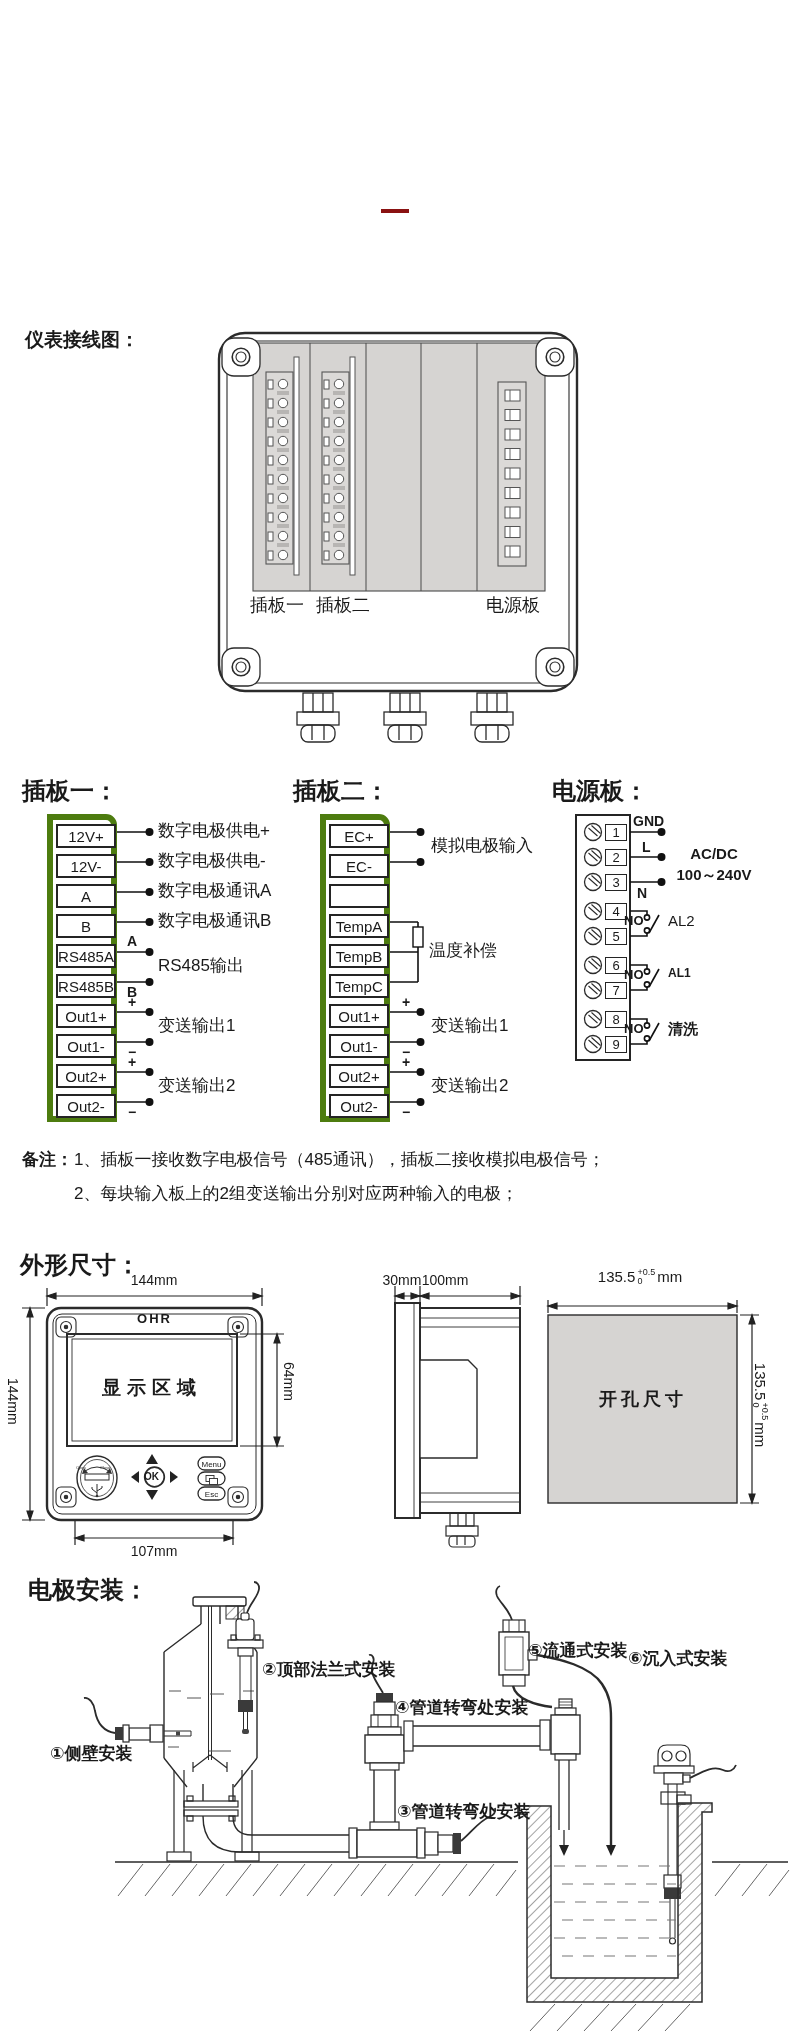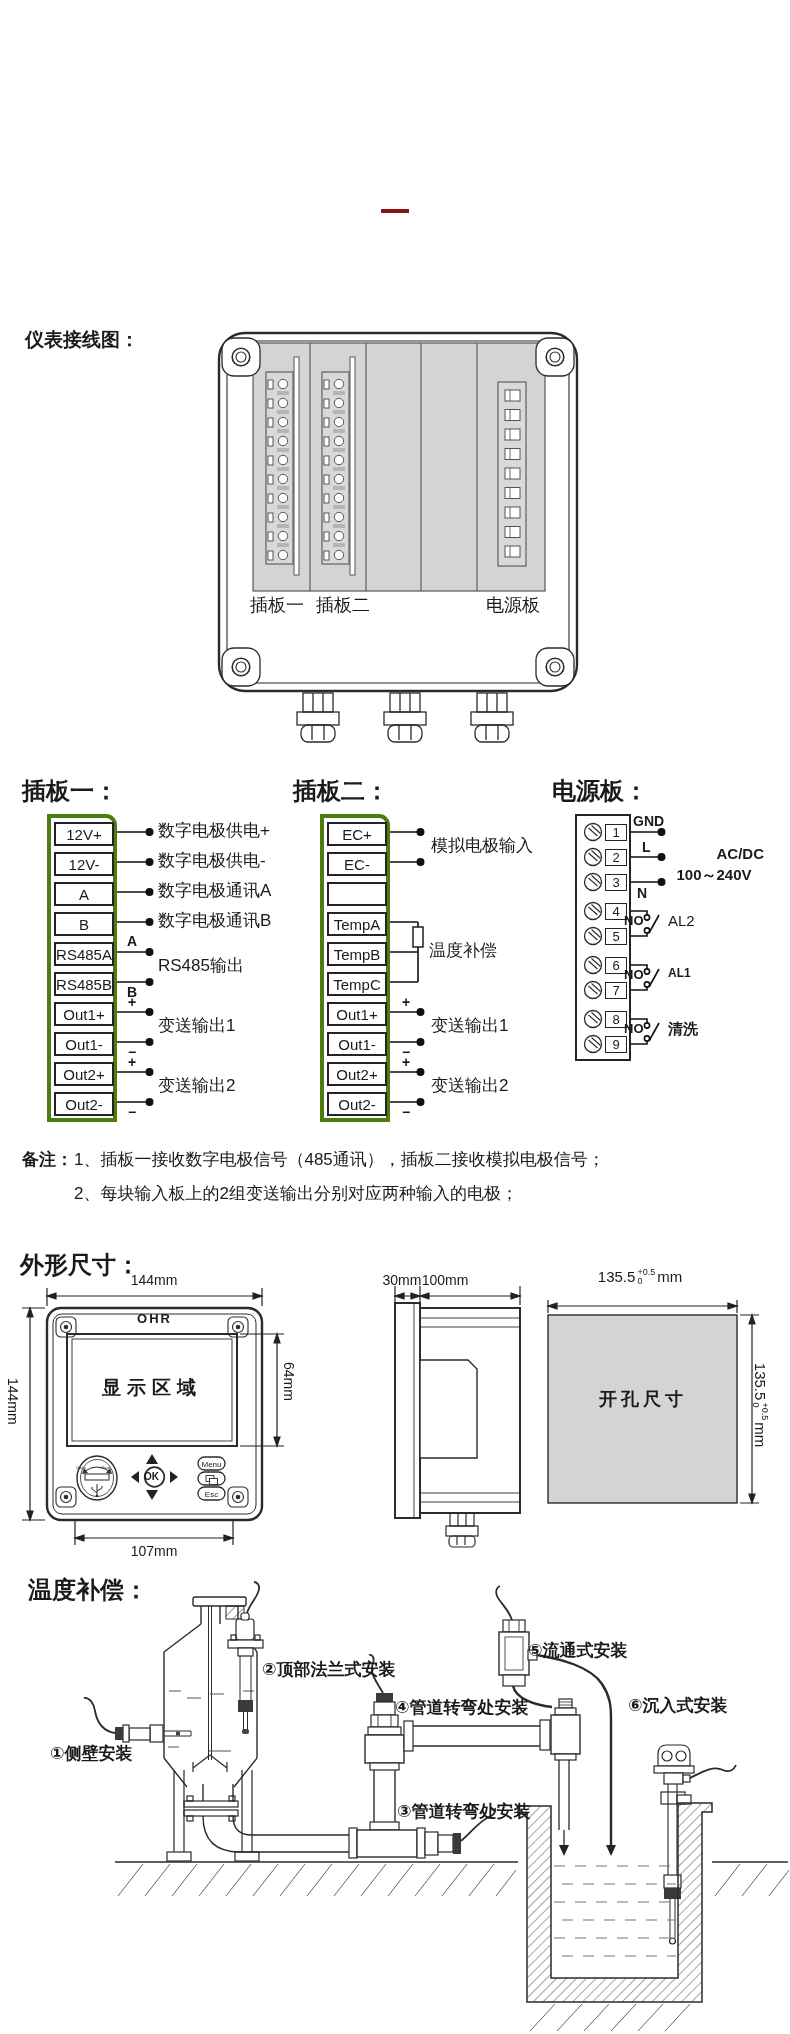--- a/index.html
+++ b/index.html
@@ -11,21 +11,21 @@
   .tc{text-align:center}
   .title{font-size:96px;font-weight:900;letter-spacing:4px;color:#2d2d2d;width:790px}
   .dash{position:absolute;left:381px;top:209px;width:28px;height:4px;background:#8a1212}
   .sec{font-size:24px;font-weight:700}
   .sec19{font-size:19px;font-weight:700}
   .devlab{font-size:18px;font-weight:500}
   .note{font-size:17px;font-weight:500}
   .desc{font-size:17px;font-weight:500}
   .mk{font-size:14px;font-weight:700;width:14px;text-align:center}
   .sm{font-size:14px;font-weight:700}
-  .tcol{position:absolute;width:70px;height:308px;border:4px solid #4d7c0f;border-top-right-radius:11px;background:#fff}
+  .tcol{position:absolute;width:70px;height:308px;border:6px solid #4d7c0f;border-top-right-radius:11px;background:#fff}
   .term{position:absolute;left:3px;width:60px;height:24px;border:2px solid #242424;background:#fff;
         font-size:15px;font-weight:500;display:flex;align-items:center;justify-content:center}
   .num{position:absolute;width:22px;height:17px;border:1.5px solid #242424;background:#fff;
        font-size:13px;display:flex;align-items:center;justify-content:center}
   .serifcn{font-family:"DejaVu Serif","Liberation Serif",serif;font-weight:600}
   .vert{writing-mode:vertical-rl}
   .dimtxt{font-size:14px}
   .flexdim{display:flex;align-items:center;justify-content:center;font-size:15px}
   .tol{display:inline-flex;flex-direction:column;font-size:9px;line-height:9px;margin:0 2px}
   .tol i{font-style:normal}
@@ -544,21 +544,21 @@
 <div class="num" style="left:605px;top:873.5px">3</div>
 <div class="num" style="left:605px;top:902.5px">4</div>
 <div class="num" style="left:605px;top:927.5px">5</div>
 <div class="num" style="left:605px;top:956.5px">6</div>
 <div class="num" style="left:605px;top:981.5px">7</div>
 <div class="num" style="left:605px;top:1010.5px">8</div>
 <div class="num" style="left:605px;top:1035.5px">9</div>
 <div class="t sm" style="left:633px;top:813px">GND</div>
 <div class="t sm" style="left:642px;top:839px">L</div>
 <div class="t sm" style="left:637px;top:885px">N</div>
-<div class="t" style="left:664px;top:845px;width:100px;text-align:right;font-size:15px;font-weight:600">AC/DC</div>
+<div class="t" style="left:664px;top:845px;width:100px;text-align:center;font-size:15px;font-weight:600">AC/DC</div>
 <div class="t" style="left:659px;top:866px;width:110px;text-align:center;font-size:15px;font-weight:600">100～240V</div>
 <div class="t" style="left:624px;top:913px;font-size:13px;font-weight:700">NO</div>
 <div class="t" style="left:668px;top:912px;font-size:15px;font-weight:400">AL2</div>
 <div class="t" style="left:624px;top:967px;font-size:13px;font-weight:700">NO</div>
 <div class="t" style="left:668px;top:966px;font-size:12px;font-weight:700">AL1</div>
 <div class="t" style="left:624px;top:1021px;font-size:13px;font-weight:700">NO</div>
 <div class="t" style="left:668px;top:1020px;font-size:15px;font-weight:600">清洗</div>
 
 <div class="t note" style="left:22px;top:1150px;font-weight:700">备注：</div>
 <div class="t note" style="left:74px;top:1150px">1、插板一接收数字电极信号（485通讯），插板二接收模拟电极信号；</div>
@@ -591,21 +591,21 @@
 <div class="t tc" style="left:122px;top:1311px;width:65px;font-size:13px;font-weight:700;letter-spacing:2px">OHR</div>
 <div class="t tc serifcn" style="left:72px;top:1376px;width:160px;font-size:19px;letter-spacing:6px">显示区域</div>
 <div class="t tc" style="left:144px;top:1471px;width:15px;font-size:10px;font-weight:700">OK</div>
 <div class="t tc" style="left:198px;top:1460px;width:27px;font-size:8px">Menu</div>
 <div class="t tc" style="left:198px;top:1490px;width:27px;font-size:8px">Esc</div>
 <div class="t tiny" style="left:76px;top:1466px">Open</div>
 <div class="t tiny" style="left:100px;top:1466px">Close</div>
 
 <div class="t tc serifcn" style="left:568px;top:1388px;width:150px;font-size:18px;letter-spacing:4px">开孔尺寸</div>
 
-<div class="t sec" style="left:28px;top:1576px">温度补偿：</div>
+<div class="t sec" style="left:28px;top:1576px">电极安装：</div>
 <div class="t ins" style="left:50px;top:1744px">①侧壁安装</div>
 <div class="t ins" style="left:262px;top:1660px">②顶部法兰式安装</div>
 <div class="t ins" style="left:397px;top:1802px">③管道转弯处安装</div>
 <div class="t ins" style="left:395px;top:1698px">④管道转弯处安装</div>
 <div class="t ins" style="left:528px;top:1641px">⑤流通式安装</div>
-<div class="t ins" style="left:628px;top:1696px">⑥沉入式安装</div>
+<div class="t ins" style="left:628px;top:1649px">⑥沉入式安装</div>
 
 </div>
 
 </body></html>

